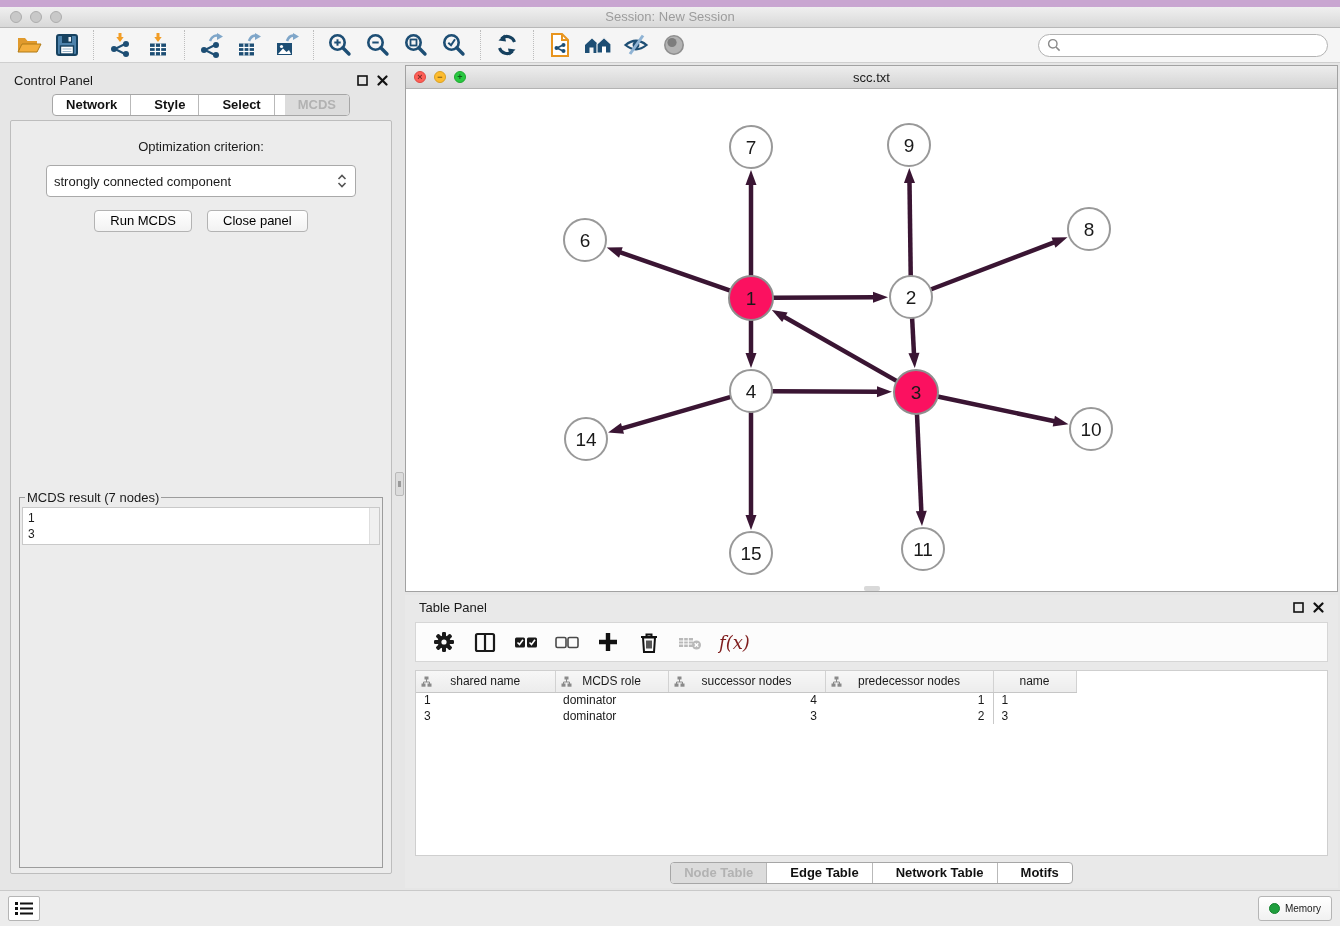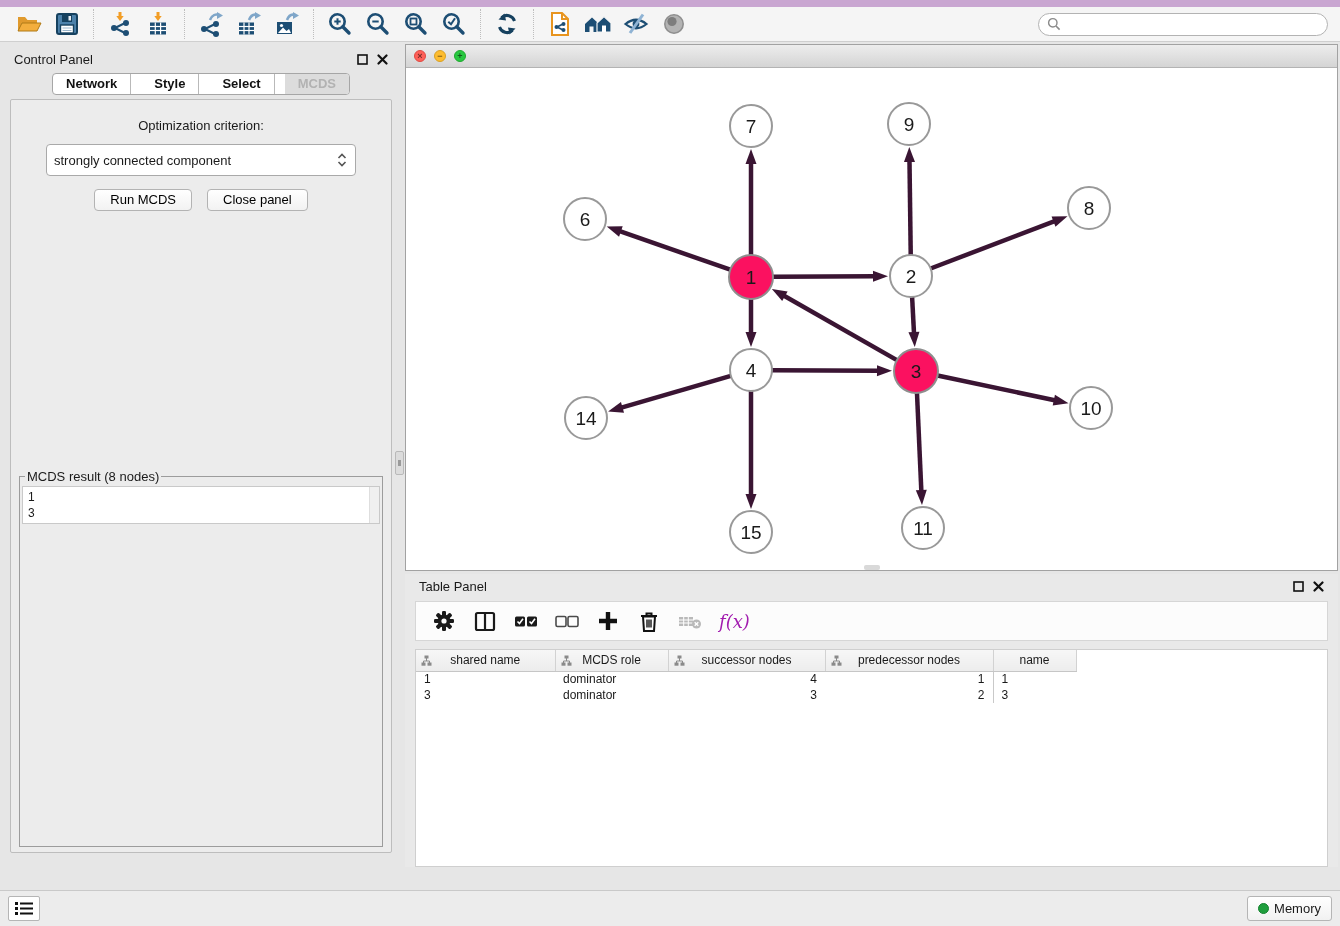--- a/index.html
+++ b/index.html
@@ -63,42 +63,50 @@
   .nw-titlebar .traffic { top:5px; left:8px; }
   .nw-titlebar .wtitle { flex:1; text-align:center; font-size:13px; color:#1a1a1a; }
   .nw-canvas { flex:1; background:#fff; position:relative; }
   .nw-canvas svg { display:block; }
   .canvas-grip { position:absolute; bottom:0px; left:50%; margin-left:-8px; width:16px; height:5px; background:#d9d9d9; border-radius:2px; }
 
   
   .table-panel { position:absolute; left:0; top:530px; width:933px; height:293px; background:#e9e9e9; display:flex; flex-direction:column; }
   .tp-toolbar { margin:3px 10px 0; height:40px; background:#fcfcfc; border:1px solid #d6d6d6; display:flex; align-items:center; padding-left:10px; gap:5px; }
   .tp-toolbar .tbicon { margin:0 4px; }
-  .fx { font-family:"DejaVu Serif", serif; font-style:italic; font-size:18px; color:#a21caf; margin-left:6px; }
+  .fx { font-family:"DejaVu Serif", serif; font-style:italic; font-size:18px; color:#7f1d1d; margin-left:6px; }
   .table-wrap { margin:8px 10px 0; background:#fff; border:1px solid #cfcfcf; flex:1; overflow:hidden; }
   table.node-table { border-collapse:collapse; table-layout:fixed; font-size:12px; }
   table.node-table th { height:21px; background:linear-gradient(#f7f7f7,#ececec); border-bottom:1px solid #c6c6c6; border-right:1px solid #d2d2d2; font-weight:400; position:relative; text-align:center; }
   table.node-table th .hicon { position:absolute; left:5px; top:5px; }
   table.node-table td { height:16px; padding:0 8px; white-space:nowrap; overflow:hidden; }
   table.node-table td.bdr { border-right:1px solid #c9c9c9; }
   .tp-tabs-row { display:flex; justify-content:center; margin:6px 0 4px; }
 
   
   .statusbar { height:36px; background:#ececec; border-top:1px solid #c9c9c9; display:flex; align-items:center; padding:0 8px; }
   .sb-btn { width:32px; height:25px; background:#fff; border:1px solid #b5b5b5; border-radius:2px; display:flex; align-items:center; justify-content:center; cursor:pointer; }
-  .memory-btn { margin-left:auto; height:25px; background:linear-gradient(#ffffff,#f1f1f1); border:1px solid #b5b5b5; border-radius:3px; display:flex; align-items:center; gap:5px; padding:0 10px; font-size:13px; cursor:pointer; }
+  .memory-btn { margin-left:auto; height:25px; background:linear-gradient(#ffffff,#f1f1f1); border:1px solid #b5b5b5; border-radius:3px; display:flex; align-items:center; gap:5px; padding:0 10px; font-size:10px; cursor:pointer; }
   .memory-dot { width:11px; height:11px; border-radius:50%; background:#1f9e3d; border:1px solid #14812e; }
 </style>
 </head>
 <body>
 
 <div class="screen">
 
   <div class="menubar-strip"></div>
 
+  <div class="titlebar">
+    <div class="traffic">
+      <div class="light gray"></div>
+      <div class="light gray"></div>
+      <div class="light gray"></div>
+    </div>
+    <div class="wtitle">Session: New Session</div>
+  </div>
 
   <div class="toolbar">
     <div class="tbicon">
       <svg width="26" height="26" viewBox="0 0 26 26">
           <path d="M2 6 h7 l2.5 3 H21 v3 H6 L3 20 H2 Z" fill="#e09a2d"></path>
           <path d="M6 12 h19 l-4 8 H2 Z" fill="#f3ae3d" stroke="#b07a16" stroke-width="1"></path>
         </svg>
     </div>
     <div class="tbicon">
       <svg width="26" height="26" viewBox="0 0 26 26">
@@ -286,21 +294,21 @@
               <path d="M2.5 5 L6 1.5 L9.5 5" fill="none" stroke="#555" stroke-width="1.6"></path>
               <path d="M2.5 9 L6 12.5 L9.5 9" fill="none" stroke="#555" stroke-width="1.6"></path>
             </svg>
         </div>
         <div class="btn-row">
           <button class="btn">Run MCDS</button>
           <button class="btn">Close panel</button>
         </div>
         <div class="cp-spacer"></div>
         <fieldset class="result">
-          <legend>MCDS result (8 nodes)</legend>
+          <legend>MCDS result (7 nodes)</legend>
           <div class="result-box">
             <div class="result-list">
                 <div>1</div>
                 <div>3</div>
               </div>
             <div class="result-scroll"></div>
           </div>
         </fieldset>
       </div>
     </div>
@@ -315,20 +323,21 @@
             <div class="light red">
                 <span>×</span>
               </div>
             <div class="light yellow">
                 <span>−</span>
               </div>
             <div class="light green">
                 <span>+</span>
               </div>
           </div>
+          <div class="wtitle">scc.txt</div>
         </div>
         <div class="nw-canvas">
           <svg width="931" height="502" viewBox="0 0 931 502">
               <line x1="345" y1="187" x2="345" y2="94" stroke="#3a1533" stroke-width="4.5"></line>
               <polygon points="345,81 350.5,96 339.5,96" fill="#3a1533"></polygon>
               <line x1="324.23121807335133" y1="201.7434376400866" x2="212.9852795163342" y2="162.87437477076736" stroke="#3a1533" stroke-width="4.5"></line>
               <polygon points="200.71281746876906,158.5864061035458 216.68749119055332,158.34186677637004 213.05921001059664,168.72625773969438" fill="#3a1533"></polygon>
               <line x1="366.9995703250881" y1="208.8625026854682" x2="469.00070310440134" y2="208.2249956055975" stroke="#3a1533" stroke-width="4.5"></line>
               <polygon points="482.00044920558975,208.14374719246507 467.0351164943899,213.73738794273606 466.966367837124,202.737602780192" fill="#3a1533"></polygon>
               <line x1="345" y1="231" x2="345" y2="266" stroke="#3a1533" stroke-width="4.5"></line>
@@ -497,20 +506,28 @@
                 <tr>
                   <td style="text-align: left;">3</td>
                   <td style="text-align: left;">dominator</td>
                   <td style="text-align: right;">3</td>
                   <td class="bdr" style="text-align: right;">2</td>
                   <td style="text-align: left;">3</td>
                 </tr>
               </tbody>
           </table>
         </div>
+        <div class="tp-tabs-row">
+          <div class="seg">
+              <span class="tab active">Node Table</span>
+              <span class="tab">Edge Table</span>
+              <span class="tab">Network Table</span>
+              <span class="tab">Motifs</span>
+            </div>
+        </div>
       </div>
 
     </div>
   </div>
 
   <div class="statusbar">
     <div class="sb-btn">
       <svg width="18" height="15" viewBox="0 0 18 15">
           <g fill="#111">
             <rect x="0" y="1" width="3" height="3"></rect>

